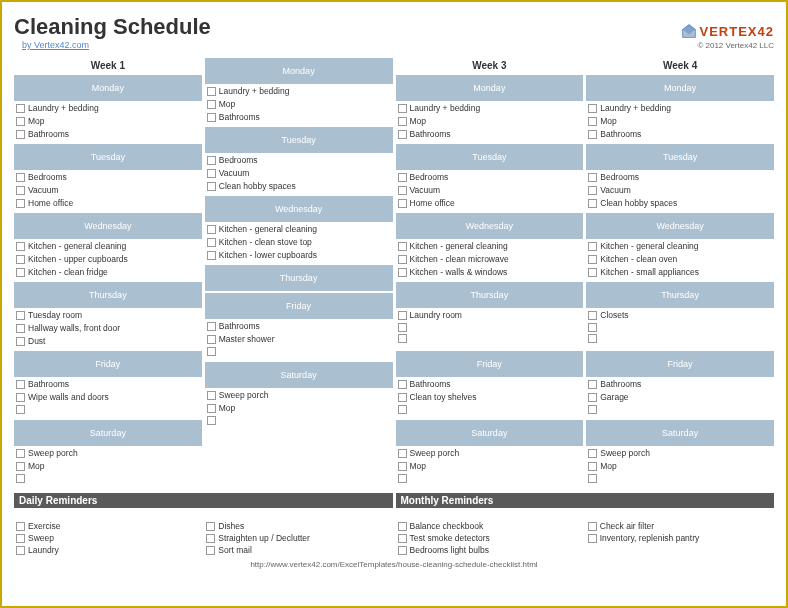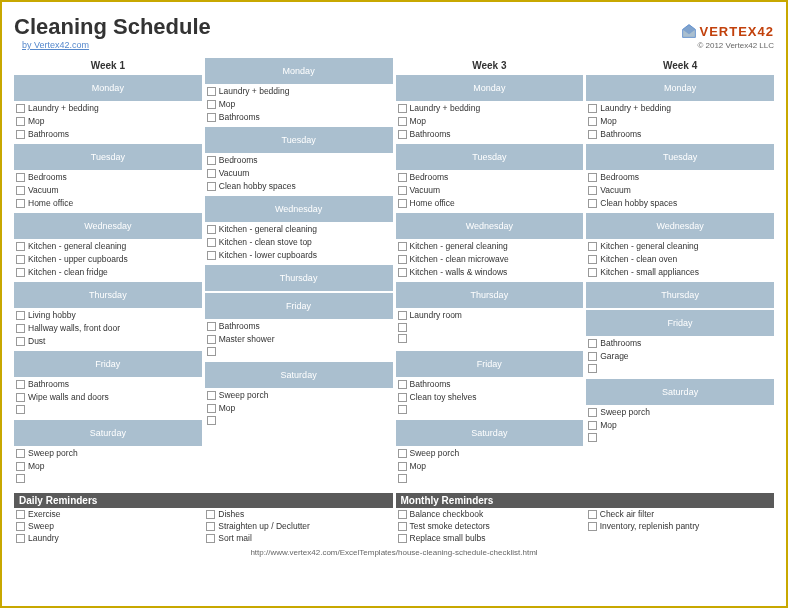--- a/index.html
+++ b/index.html
@@ -104,21 +104,21 @@
       gap: 3px;
       margin-top: 4px;
     }
     .reminder-block {}
     .reminder-header {
       background: #5a5a5a;
       color: #fff;
       font-size: 10px;
       font-weight: bold;
       padding: 2px 5px;
-      margin-bottom: 0;
+      margin-bottom: 12px;
     }
     .reminder-row {
       display: grid;
       grid-template-columns: 1fr 1fr;
       gap: 2px;
     }
     .reminder-item {
       display: flex;
       align-items: flex-end;
       font-size: 8.5px;
@@ -203,21 +203,21 @@
             <span class="checkbox"></span>
             <span>Kitchen - clean fridge</span>
           </div>
         </div>
       </div>
       <div class="day-block">
         <div class="day-header">Thursday</div>
         <div class="day-items">
           <div class="day-item">
             <span class="checkbox"></span>
-            <span>Living hobby</span>
+            <span>Tuesday room</span>
           </div>
           <div class="day-item">
             <span class="checkbox"></span>
             <span>Hallway walls, front door</span>
           </div>
           <div class="day-item">
             <span class="checkbox"></span>
             <span>Dust</span>
           </div>
         </div>
@@ -492,20 +492,32 @@
             <span>Kitchen - clean oven</span>
           </div>
           <div class="day-item">
             <span class="checkbox"></span>
             <span>Kitchen - small appliances</span>
           </div>
         </div>
       </div>
       <div class="day-block">
         <div class="day-header">Thursday</div>
+        <div class="day-items">
+          <div class="day-item">
+            <span class="checkbox"></span>
+            <span>Closets</span>
+          </div>
+          <div class="day-item">
+            <span class="checkbox"></span>
+          </div>
+          <div class="day-item">
+            <span class="checkbox"></span>
+          </div>
+        </div>
       </div>
       <div class="day-block">
         <div class="day-header">Friday</div>
         <div class="day-items">
           <div class="day-item">
             <span class="checkbox"></span>
             <span>Bathrooms</span>
           </div>
           <div class="day-item">
             <span class="checkbox"></span>
@@ -576,21 +588,21 @@
           <div class="reminder-item">
             <span class="checkbox"></span>
             <span>Balance checkbook</span>
           </div>
           <div class="reminder-item">
             <span class="checkbox"></span>
             <span>Test smoke detectors</span>
           </div>
           <div class="reminder-item">
             <span class="checkbox"></span>
-            <span>Replace small bulbs</span>
+            <span>Bedrooms light bulbs</span>
           </div>
         </div>
         <div>
           <div class="reminder-item">
             <span class="checkbox"></span>
             <span>Check air filter</span>
           </div>
           <div class="reminder-item">
             <span class="checkbox"></span>
             <span>Inventory, replenish pantry</span>

